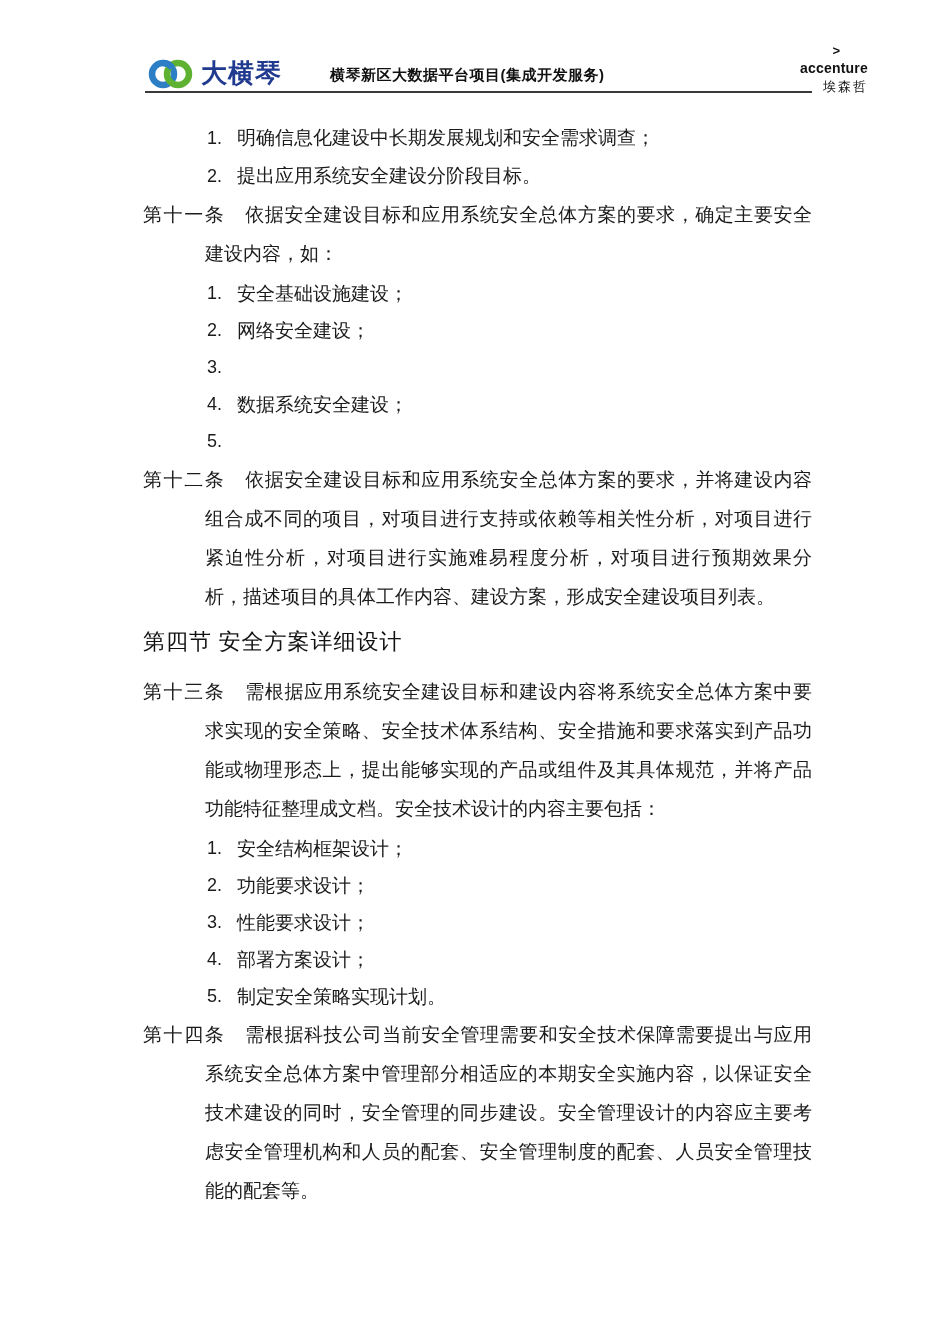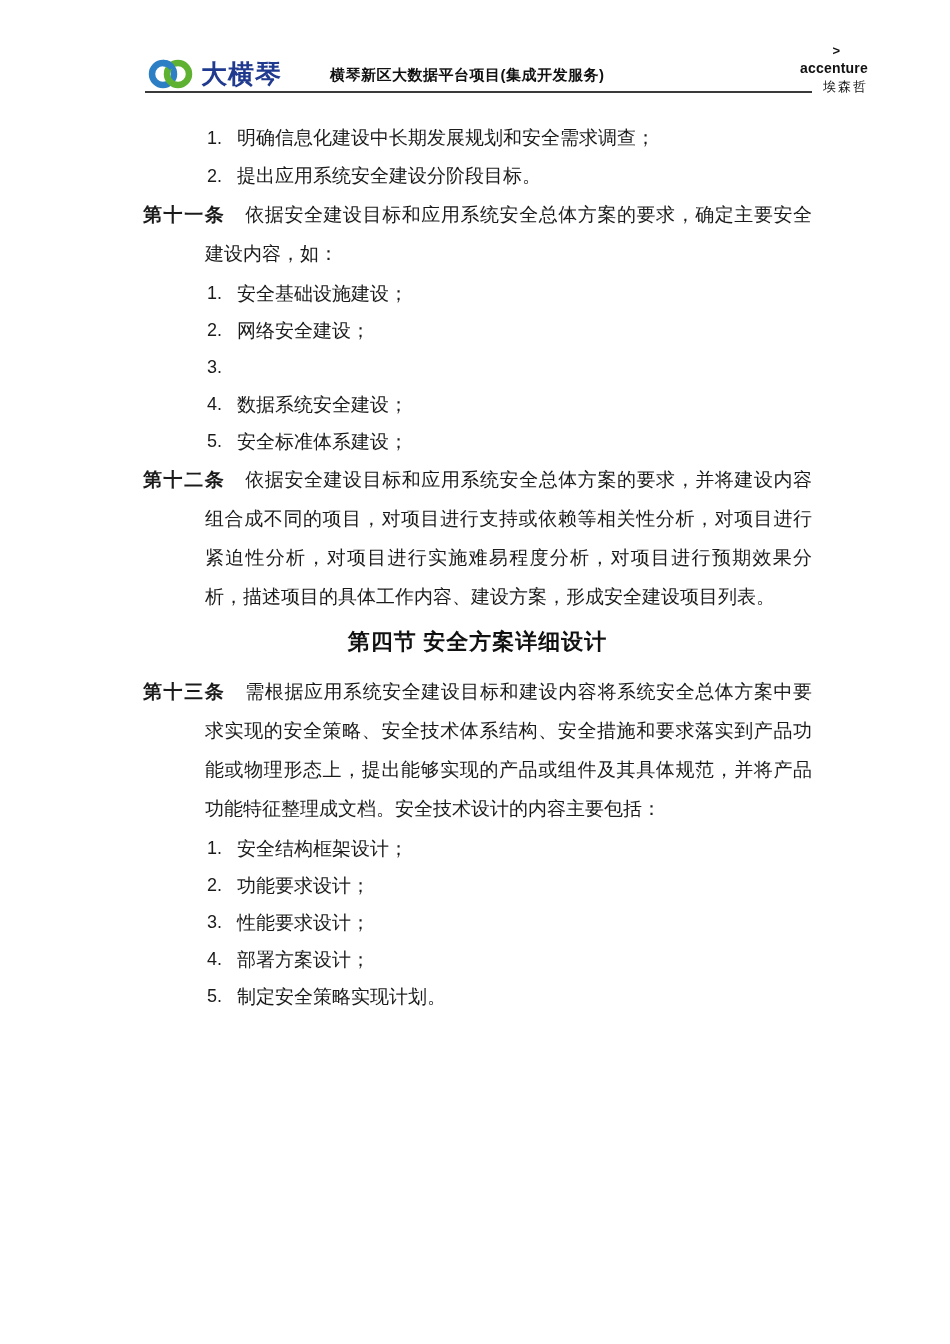--- a/index.html
+++ b/index.html
@@ -3,21 +3,21 @@
 <meta charset="utf-8">
 <style>
   html,body{margin:0;padding:0;background:#fff;}
   body{
     width:950px;height:1344px;position:relative;overflow:hidden;
     font-family:"Liberation Serif","DejaVu Serif",serif;
     color:#1b1b1b;
   }
   
   .header{position:absolute;top:0;left:0;width:950px;height:93px;}
-  .logo{position:absolute;left:147px;top:56px;display:flex;align-items:center;gap:6px;}
+  .logo{position:absolute;left:147px;top:56px;display:flex;align-items:flex-start;gap:6px;}
   .logo-rings{display:block;}
   .logo-text{
     font-family:"Liberation Sans","DejaVu Sans",sans-serif;
     font-weight:bold;font-size:26px;color:#203a8f;letter-spacing:1px;
   }
   .doc-title{
     position:absolute;left:330px;top:66px;
     font-family:"Liberation Sans","DejaVu Sans",sans-serif;
     font-weight:bold;font-size:15px;color:#111;letter-spacing:0.5px;
     white-space:nowrap;
@@ -54,27 +54,27 @@
   .num-list.intro .li{line-height:38px;}
   .num-list .num{
     font-family:"Liberation Sans","DejaVu Sans",sans-serif;
     width:30px;flex:0 0 30px;font-size:18px;
   }
   .article{
     margin:0;padding-left:62px;line-height:39px;
     text-align:justify;text-justify:inter-ideograph;
   }
   .article .clause-label{
-    font-weight:bold;margin-left:-62px;padding-right:20px;letter-spacing:1px;
+    font-weight:normal;margin-left:-62px;padding-right:20px;letter-spacing:1px;
     font-family:"Liberation Serif","DejaVu Serif",serif;
   }
   .mt2{margin-top:2px;}
   .section-heading{
-    margin:10px 0 14px 0;text-align:center;
-    font-size:22px;font-weight:bold;line-height:32px;color:#111;
+    margin:10px 0 14px 0;text-align:left;
+    font-size:22px;font-weight:normal;line-height:32px;color:#111;
     letter-spacing:1px;
   }
 </style>
 </head>
 <body>
 
 <div class="header">
   <div class="logo">
     <svg class="logo-rings" width="48" height="36" viewBox="0 0 48 36">
       <circle cx="16" cy="18" r="11" fill="none" stroke="#2c7fc5" stroke-width="6.5"></circle>
@@ -118,21 +118,20 @@
     </div>
     <div class="li">
       <span class="num">3.</span>
     </div>
     <div class="li">
       <span class="num">4.</span>
       <span class="txt">数据系统安全建设；</span>
     </div>
     <div class="li">
       <span class="num">5.</span>
-      <span class="txt">安全标准体系建设；</span>
     </div>
   </div>
 
   <p class="article"><span class="clause-label">第十二条</span><span>依据安全建设目标和应用系统安全总体方案的要求，并将建设内容组合成不同的项目，对项目进行支持或依赖等相关性分析，对项目进行紧迫性分析，对项目进行实施难易程度分析，对项目进行预期效果分析，描述项目的具体工作内容、建设方案，形成安全建设项目列表。</span></p>
 
   <h2 class="section-heading">第四节 安全方案详细设计</h2>
 
   <p class="article"><span class="clause-label">第十三条</span><span>需根据应用系统安全建设目标和建设内容将系统安全总体方案中要求实现的安全策略、安全技术体系结构、安全措施和要求落实到产品功能或物理形态上，提出能够实现的产品或组件及其具体规范，并将产品功能特征整理成文档。安全技术设计的内容主要包括：</span></p>
 
   <div class="num-list mt2">
@@ -151,14 +150,15 @@
     <div class="li">
       <span class="num">4.</span>
       <span class="txt">部署方案设计；</span>
     </div>
     <div class="li">
       <span class="num">5.</span>
       <span class="txt">制定安全策略实现计划。</span>
     </div>
   </div>
 
+  <p class="article"><span class="clause-label">第十四条</span><span>需根据科技公司当前安全管理需要和安全技术保障需要提出与应用系统安全总体方案中管理部分相适应的本期安全实施内容，以保证安全技术建设的同时，安全管理的同步建设。安全管理设计的内容应主要考虑安全管理机构和人员的配套、安全管理制度的配套、人员安全管理技能的配套等。</span></p>
 
 </div>
 
 </body></html>

